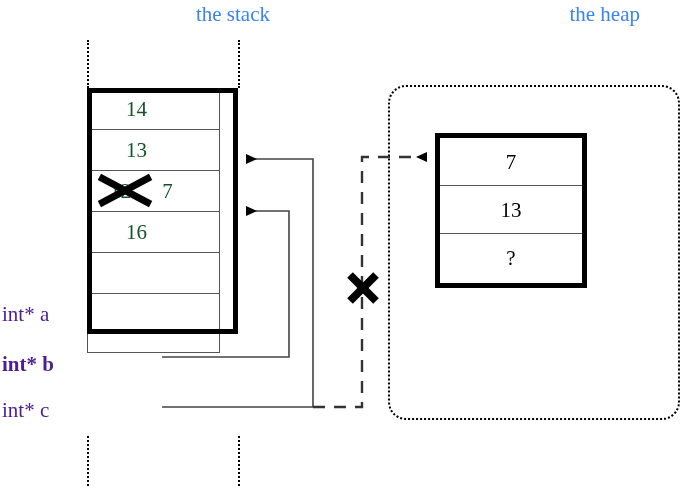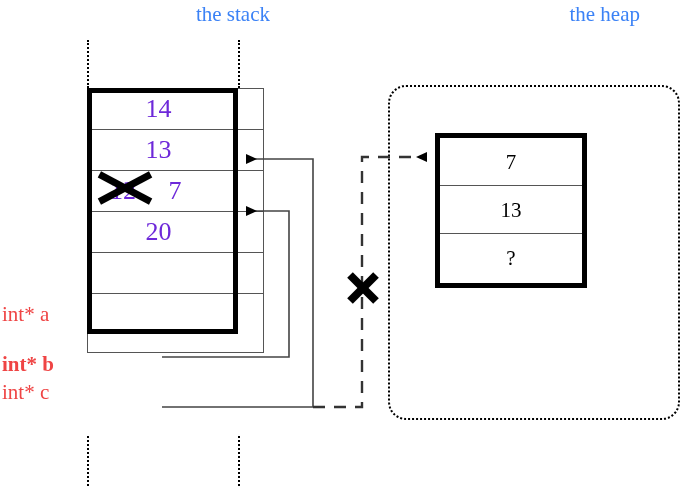--- a/index.html
+++ b/index.html
@@ -28,28 +28,28 @@
   
   .stack-region {
     position: absolute;
     left: 87px;
     top: 88px;
     width: 151px;
   }
   .cell {
     position: relative;
     box-sizing: border-box;
-    width: 177px;
+    width: 133px;
     height: 41px;
     border-left: 1px solid #555;
     border-right: 1px solid #555;
     border-top: 1px solid #555;
     background: #ffffff;
-    font-size: 26px;
-    color: #6d28d9;
+    font-size: 21px;
+    color: #14532d;
   }
   .cell .val {
     position: absolute;
     left: 0;
     right: 0;
     top: 50%;
     transform: translateY(-50%);
     text-align: center;
     padding-right: 34px;
     line-height: 1;
@@ -123,21 +123,21 @@
   .vguide {
     position: absolute;
     width: 0;
     border-left: 2px dotted #000;
   }
 
   
   .varlabel {
     position: absolute;
     font-size: 21px;
-    color: #ef4444;
+    color: #4c1d95;
     white-space: nowrap;
     left: 2px;
   }
 
   svg.overlay {
     position: absolute;
     left: 0; top: 0;
     width: 692px; height: 489px;
     pointer-events: none;
   }
@@ -165,35 +165,35 @@
     <div class="cell">
       <span class="val" style="text-align:left; padding-left:22px; padding-right:0;">
         <span class="struck">
           <span>12</span>
           <span class="bigx" style="left:-14px; top:-5px; width:58px; height:30px;"></span>
         </span>
         <span style="display:inline-block; width:26px;"></span><span>7</span>
       </span>
     </div>
     <div class="cell">
-      <span class="val">20</span>
+      <span class="val">16</span>
     </div>
     <div class="cell">
       <span class="val"></span>
     </div>
     <div class="cell last" style="height:60px;">
       <span class="val"></span>
     </div>
   </div>
 
   <div id="alloc-block"></div>
 
   <div class="varlabel" style="top:302px;">int* a</div>
   <div class="varlabel" style="top:352px;font-weight:bold;">int* b</div>
-  <div class="varlabel" style="top:380px;">int* c</div>
+  <div class="varlabel" style="top:398px;">int* c</div>
 
   <div id="heap-boundary"></div>
   <div id="heap-array">
     <div class="hcell">7</div>
     <div class="hcell">13</div>
     <div class="hcell last">?</div>
   </div>
 
   <svg class="overlay" viewBox="0 0 692 489">
     <defs>

